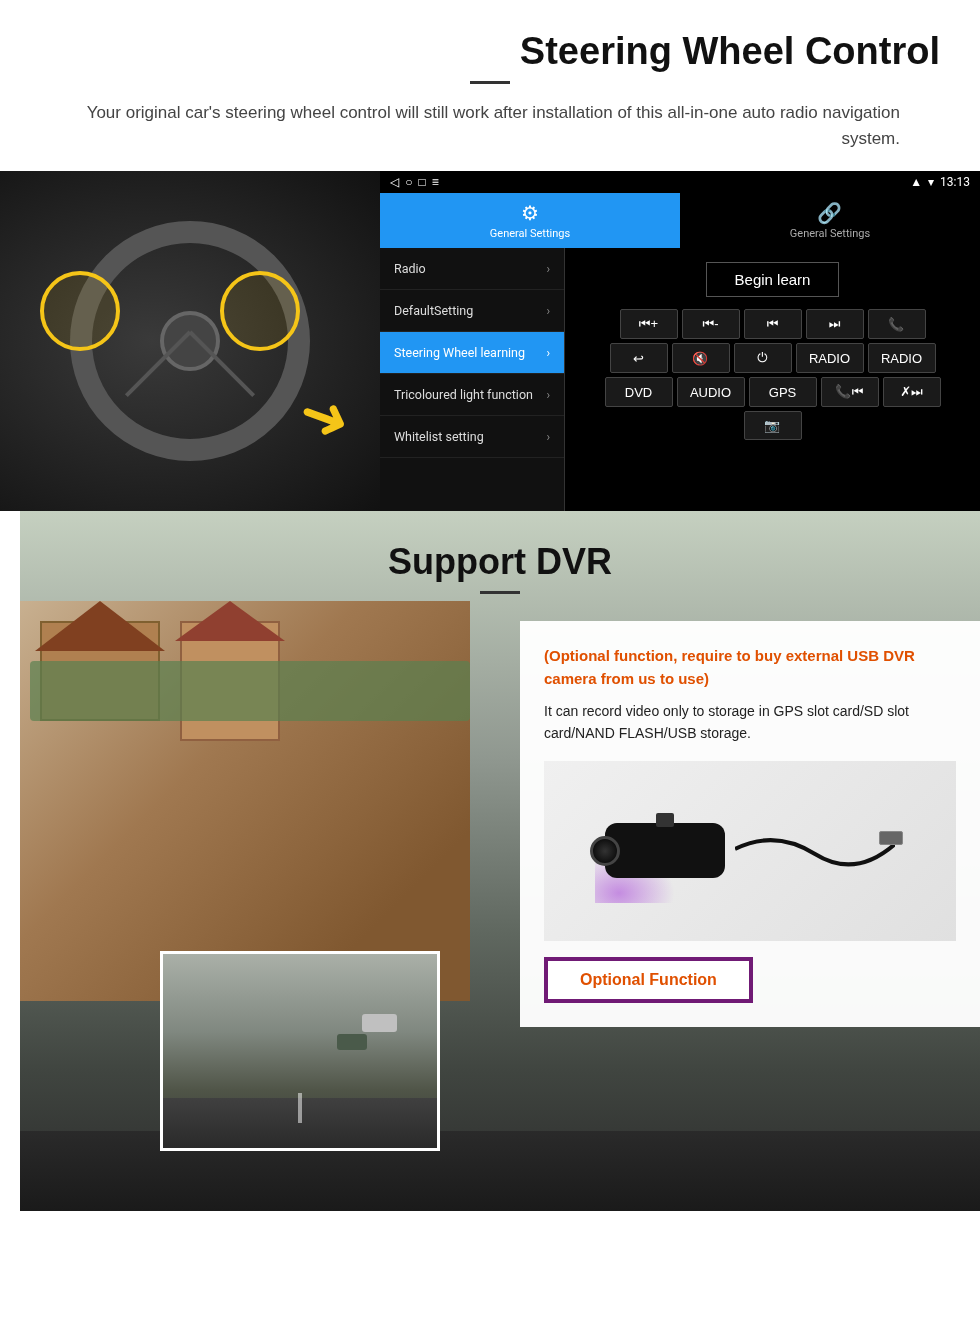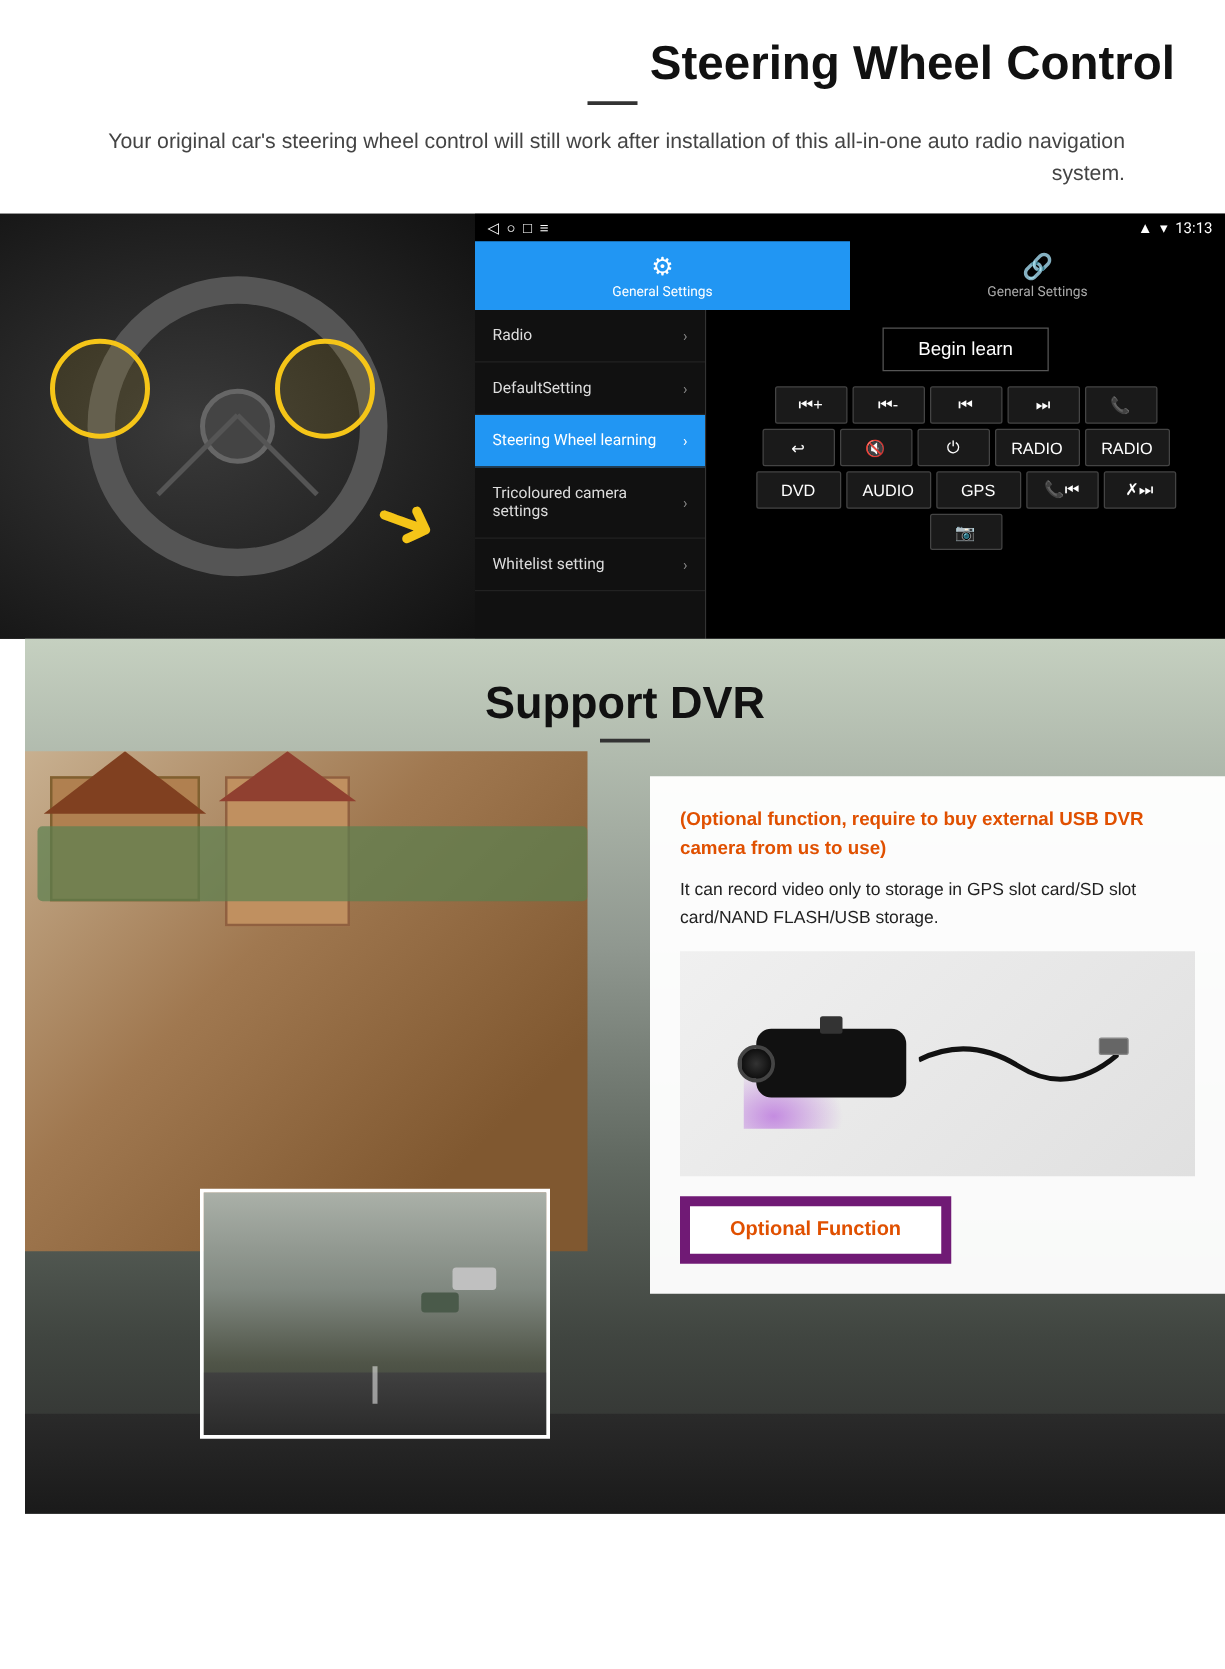--- a/index.html
+++ b/index.html
@@ -325,21 +325,21 @@
       top: 50%;
       transform: translateY(-50%);
       width: 30px;
       height: 30px;
       border-radius: 50%;
       background: radial-gradient(circle, #333, #000);
       border: 3px solid #444;
     }
     .optional-function-btn {
       display: inline-block;
-      border: 8px solid #701a75;
+      border: 4px solid #701a75;
       color: #e05000;
       font-size: 16px;
       font-weight: bold;
       padding: 10px 32px;
       background: #fff;
       cursor: pointer;
       text-align: center;
     }
     
     .dvr-thumbnail {
@@ -427,21 +427,21 @@
         </div>
         <div class="menu-item">
           <span class="menu-text">DefaultSetting</span>
           <span class="arrow">›</span>
         </div>
         <div class="menu-item active">
           <span class="menu-text">Steering Wheel learning</span>
           <span class="arrow">›</span>
         </div>
         <div class="menu-item">
-          <span class="menu-text">Tricoloured camera settings</span>
+          <span class="menu-text">Tricoloured light function</span>
           <span class="arrow">›</span>
         </div>
         <div class="menu-item">
           <span class="menu-text">Whitelist setting</span>
           <span class="arrow">›</span>
         </div>
       </div>
 
       <div class="menu-content">
         <div class="begin-learn-row">

